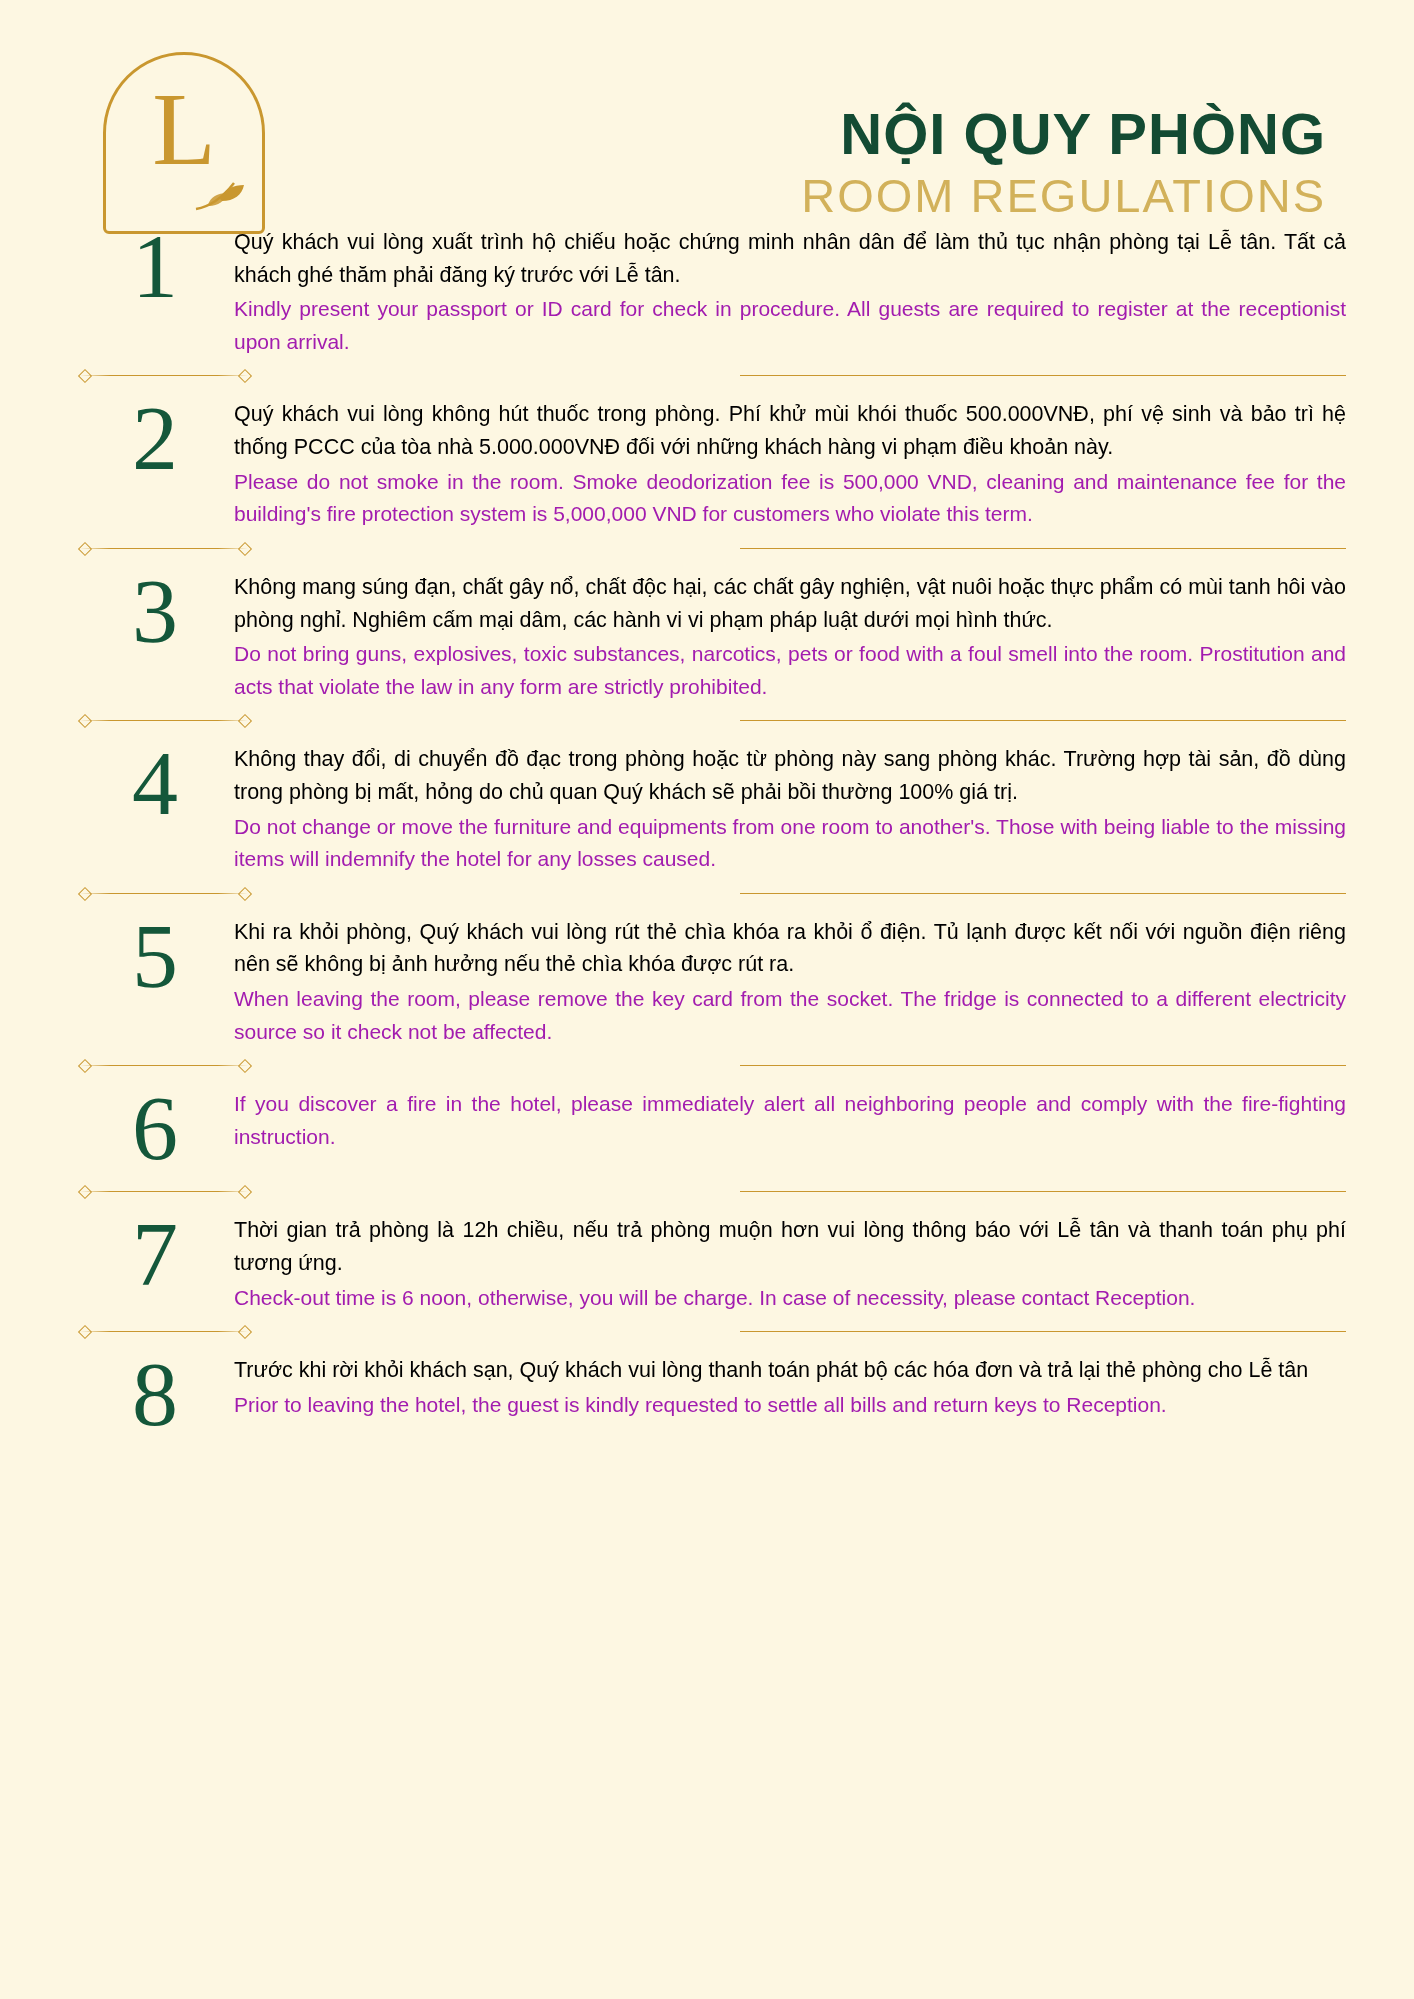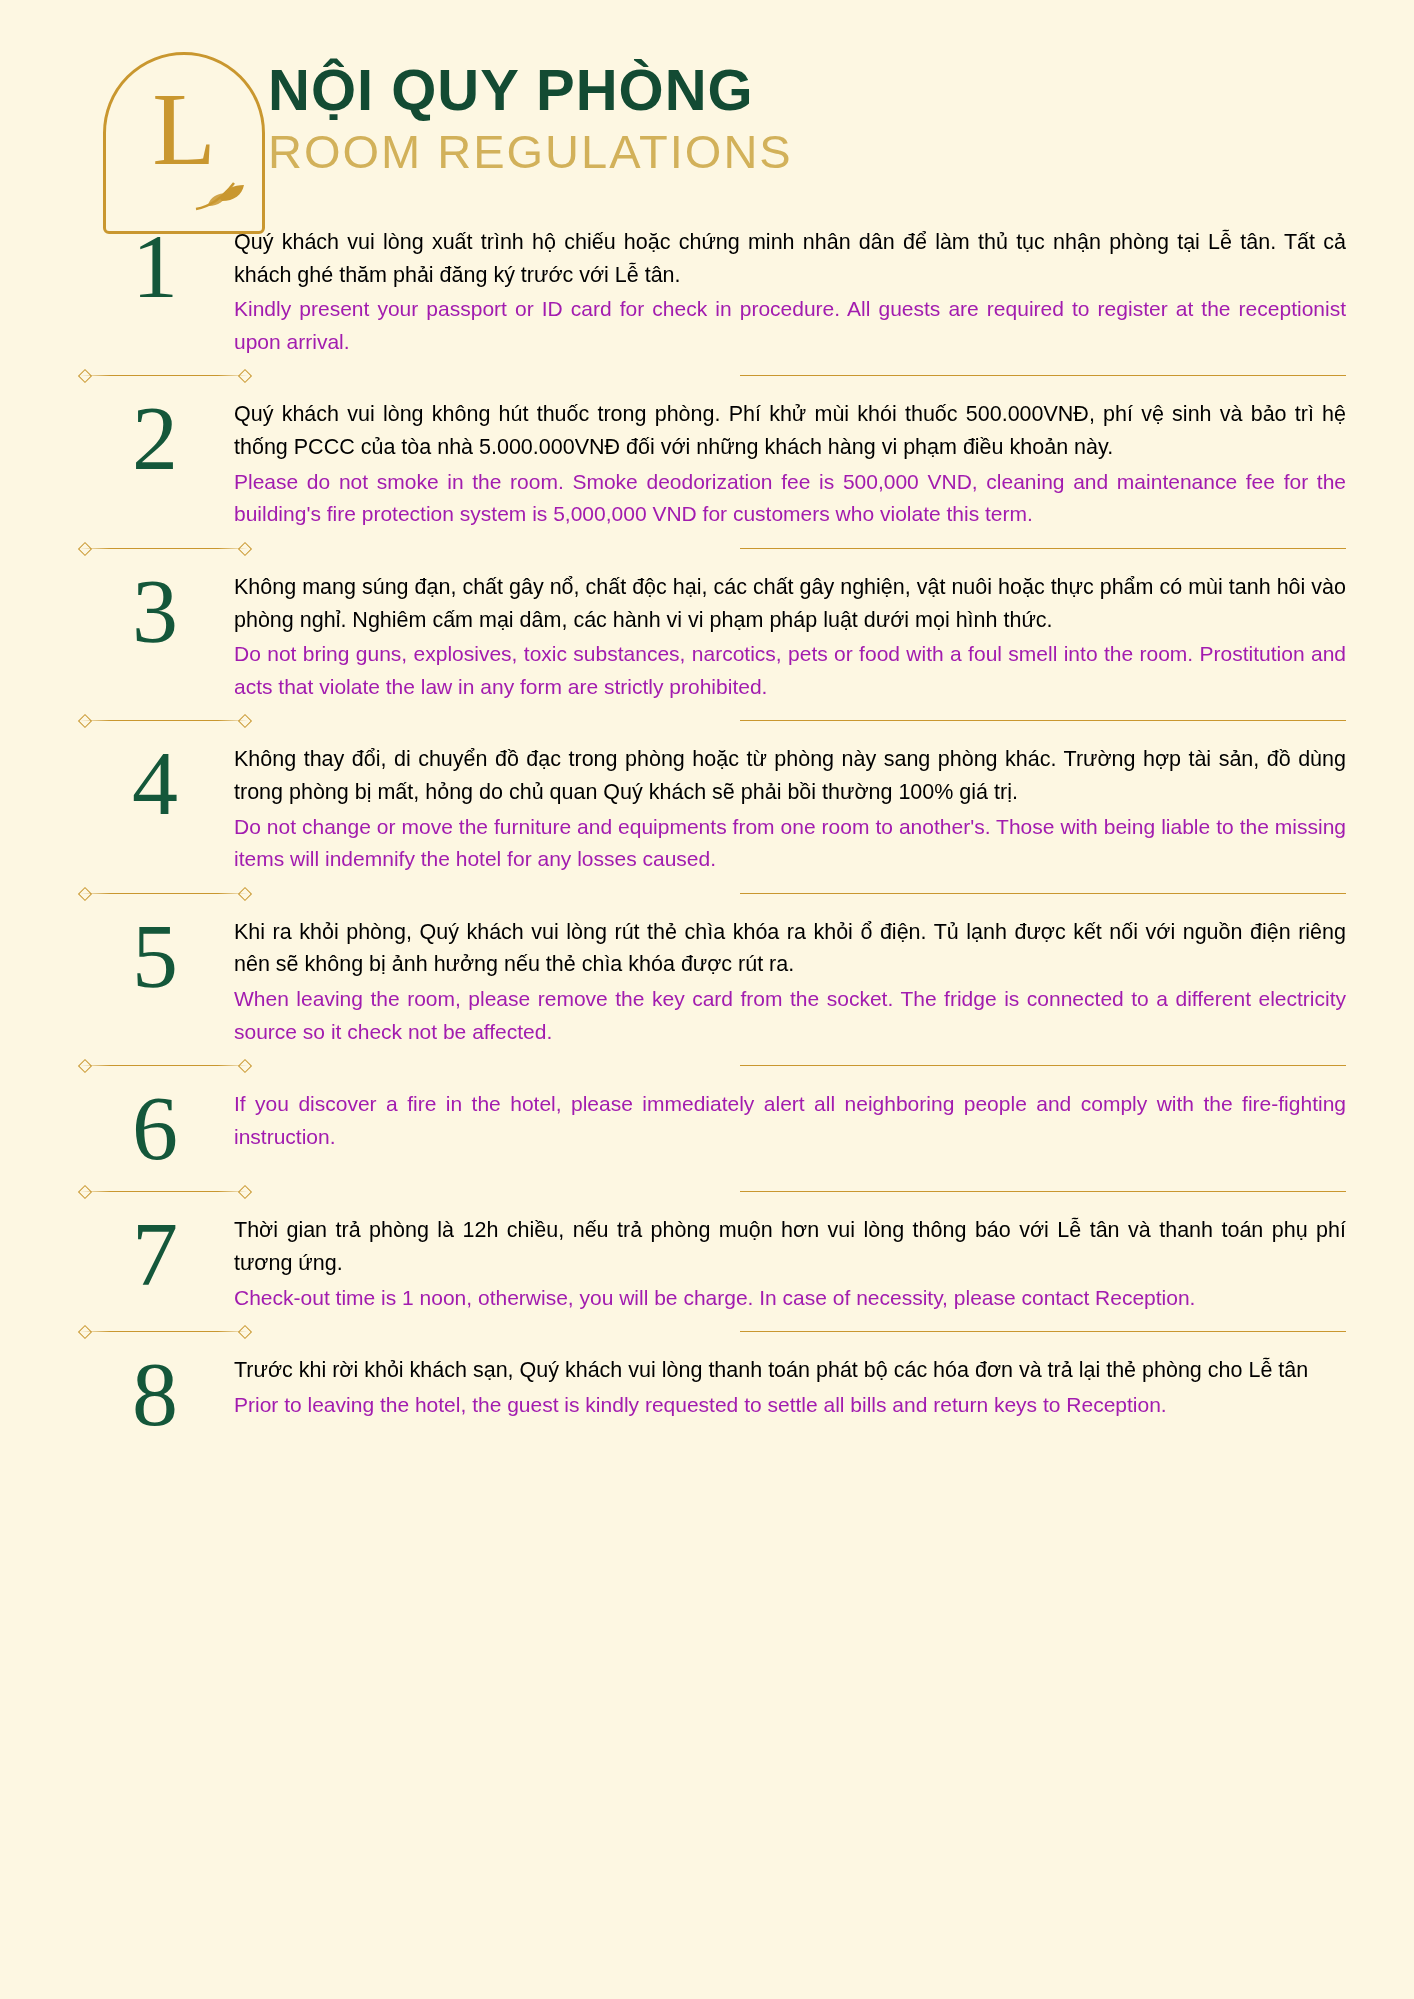--- a/index.html
+++ b/index.html
@@ -61,22 +61,24 @@
   }
   .logo-leaf {
     position: absolute;
     left: 88px;
     top: 120px;
     width: 56px;
     height: 40px;
   }
   .title-block {
     flex: 1;
+    text-align: right;
     padding-right: 40px;
     padding-top: 8px;
+    margin-top: 44px;
   }
   .title-main {
     font-size: 58px;
     font-weight: 700;
     letter-spacing: 1px;
     color: #134b33;
     line-height: 1.05;
     margin: 0;
   }
   .title-sub {
@@ -283,21 +285,21 @@
       <span class="diamond d2"></span>
       <span class="line-right"></span>
     </div>
 
     <div class="rule">
       <div class="num-col">
         <span class="num">7</span>
       </div>
       <div class="text-col">
         <p class="vn">Thời gian trả phòng là 12h chiều, nếu trả phòng muộn hơn vui lòng thông báo với Lễ tân và thanh toán phụ phí tương ứng.</p>
-        <p class="en">Check-out time is 1 noon, otherwise, you will be charge. In case of necessity, please contact Reception.</p>
+        <p class="en">Check-out time is 6 noon, otherwise, you will be charge. In case of necessity, please contact Reception.</p>
       </div>
     </div>
     <div class="sep">
       <span class="line-left"></span>
       <span class="diamond d1"></span>
       <span class="diamond d2"></span>
       <span class="line-right"></span>
     </div>
 
     <div class="rule">

